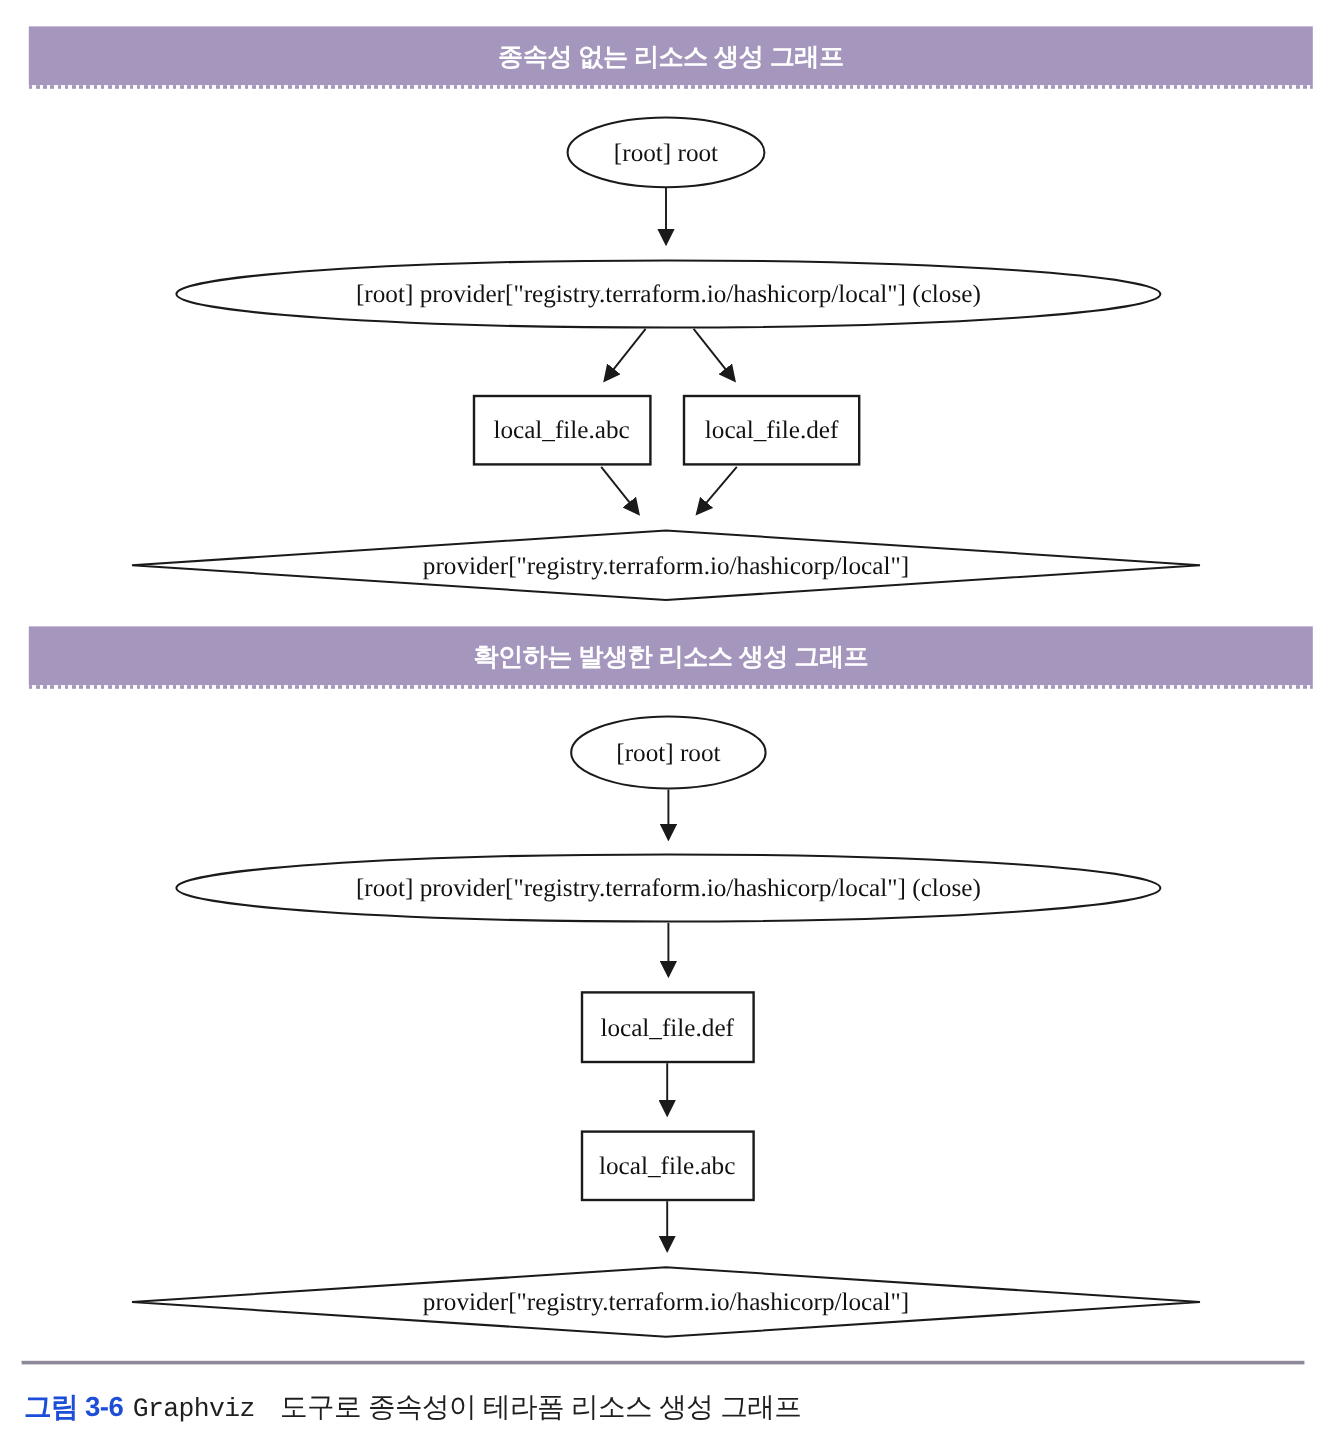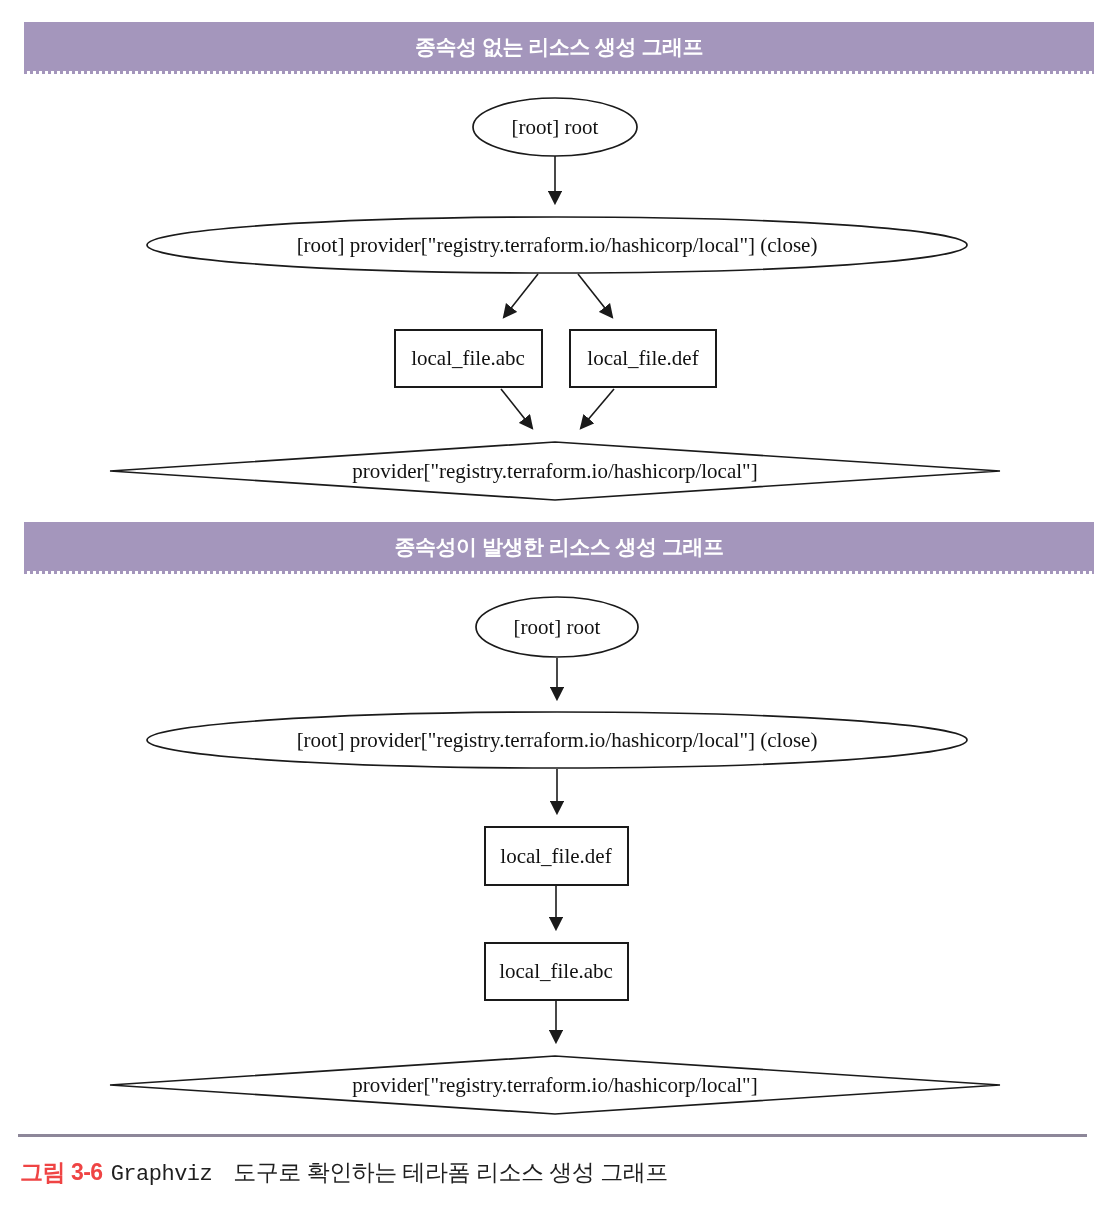--- a/index.html
+++ b/index.html
@@ -59,41 +59,41 @@
   .caption {
     position: absolute;
     top: 1157px;
     left: 20px;
     width: 1080px;
     font-size: 23px;
     color: #1f1f1f;
     letter-spacing: -0.5px;
   }
   .caption .fig-label {
-    color: #ef4444;
+    color: #1d4ed8;
     font-weight: 700;
     margin-right: 8px;
   }
   .caption .code {
     font-family: "Liberation Mono", "DejaVu Sans Mono", monospace;
     font-size: 22px;
     margin-right: 21px;
   }
 </style>
 </head>
 <body>
 
 <div class="page">
 
   <div class="section-header header-1">
     <span>종속성 없는 리소스 생성 그래프</span>
   </div>
 
   <div class="section-header header-2">
-    <span>종속성이 발생한 리소스 생성 그래프</span>
+    <span>확인하는 발생한 리소스 생성 그래프</span>
   </div>
 
   <svg class="graph-layer" width="1118" height="1208" viewBox="0 0 1118 1208">
     <defs>
       <marker id="arrow" viewBox="0 0 10 10" refX="8.5" refY="5" markerWidth="9" markerHeight="9" orient="auto-start-reverse">
         <path d="M0,0 L10,5 L0,10 z" fill="#1a1a1a"></path>
       </marker>
     </defs>
 
     <g>
@@ -140,16 +140,16 @@
       <text class="gv-text" x="556" y="978">local_file.abc</text>
 
       <polygon class="gv-shape" points="110,1085 555,1056 1000,1085 555,1114"></polygon>
       <text class="gv-text" x="555" y="1092">provider["registry.terraform.io/hashicorp/local"]</text>
     </g>
   </svg>
 
   <div class="caption-rule"></div>
 
   <div class="caption">
-    <span class="fig-label">그림 3-6</span><span class="code">Graphviz</span><span>도구로 확인하는 테라폼 리소스 생성 그래프</span>
+    <span class="fig-label">그림 3-6</span><span class="code">Graphviz</span><span>도구로 종속성이 테라폼 리소스 생성 그래프</span>
   </div>
 
 </div>
 
 </body></html>

